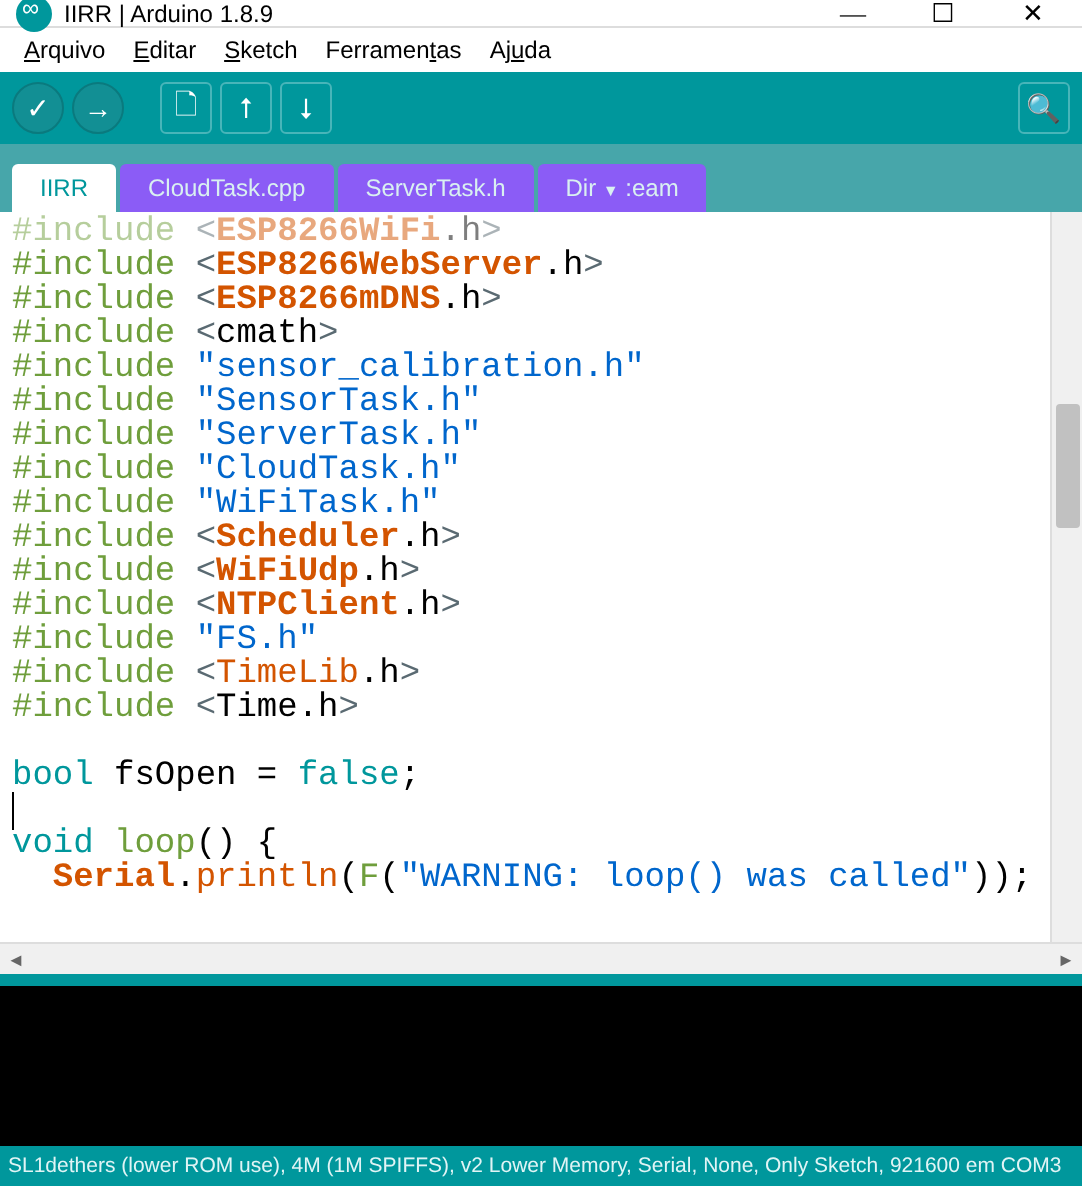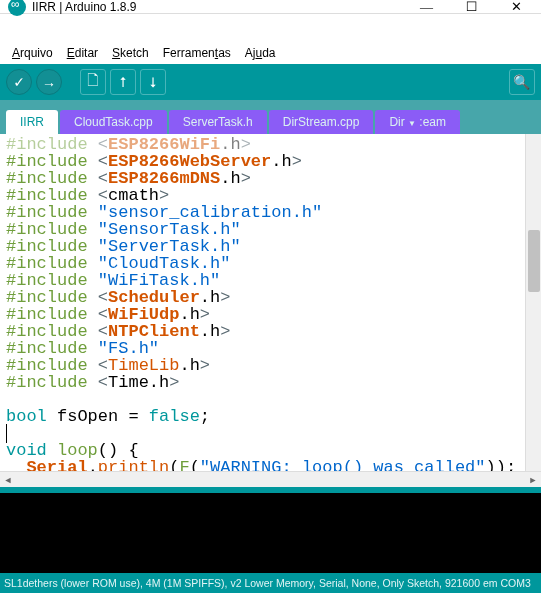--- a/index.html
+++ b/index.html
@@ -3,21 +3,21 @@
 <meta charset="utf-8">
 <style>
 * { margin: 0; padding: 0; box-sizing: border-box; }
 body { font-family: "Segoe UI", Tahoma, sans-serif; font-size: 12px; background: #fff; width: 541px; height: 593px; overflow: hidden; display: flex; flex-direction: column; }
 .titlebar { height: 14px; background: #fff; display: flex; align-items: center; padding: 0 2px; border-bottom: 1px solid #ddd; }
 .ard-logo { width: 18px; height: 18px; background: #00979C; border-radius: 50%; margin: 0 6px; position: relative; }
 .ard-logo::before { content: "∞"; color: #fff; font-size: 12px; position: absolute; left: 3px; top: -1px; }
 .title { flex: 1; font-size: 12px; color: #000; }
 .winbtns { display: flex; }
 .winbtn { width: 45px; height: 30px; display: flex; align-items: center; justify-content: center; font-size: 13px; font-family: "Segoe UI Symbol"; cursor: pointer; }
-.menubar { height: 22px; background: #fff; display: flex; align-items: center; padding: 0 6px; gap: 2px; margin-top: 28px; }
+.menubar { height: 22px; background: #fff; display: flex; align-items: center; padding: 0 6px; gap: 2px; }
 .menu { padding: 2px 6px; cursor: pointer; font-size: 12px; }
 .menu u { text-decoration: underline; }
 .toolbar { height: 36px; background: #00979C; display: flex; align-items: center; padding: 0 6px; gap: 4px; }
 .tbtn { width: 26px; height: 26px; border-radius: 13px; background: #128f94; border: 1px solid #0a7a7e; display: flex; align-items: center; justify-content: center; color: #fff; cursor: pointer; font-size: 14px; }
 .tbtn.sq { border-radius: 3px; background: transparent; border: 1px solid #48b5b9; }
 .tspacer { flex: 1; }
 .tabbar { height: 34px; background: #47a6aa; display: flex; align-items: flex-end; padding: 0 6px; gap: 2px; position: relative; }
 .tab { padding: 5px 14px; background: #8b5cf6; color: #d9f0f1; font-size: 12px; cursor: pointer; border-radius: 3px 3px 0 0; white-space: nowrap; }
 .tab.active { background: #fff; color: #00979C; }
 .editor-wrap { flex: 1; position: relative; background: #fff; overflow: hidden; display: flex; flex-direction: column; }
@@ -67,21 +67,20 @@
   <div class="tbtn sq">⭡</div>
   <div class="tbtn sq">⭣</div>
   <div class="tspacer"></div>
   <div class="tbtn sq">🔍</div>
 </div>
 
 <div class="tabbar">
   <div class="tab active">IIRR</div>
   <div class="tab">CloudTask.cpp</div>
   <div class="tab">ServerTask.h</div>
-  <div class="tab">DirStream.cpp</div>
   <div class="tab">Dir <span style="font-size:8px">▼</span> :eam</div>
 </div>
 
 <div class="editor-wrap">
   <div class="editor" id="editor"><span style="opacity:.5"><span class="kw">#include</span> <span class="sy">&lt;</span><span class="cl">ESP8266WiFi</span>.h<span class="sy">&gt;</span></span>
 <span class="kw">#include</span> <span class="sy">&lt;</span><span class="cl">ESP8266WebServer</span>.h<span class="sy">&gt;</span>
 <span class="kw">#include</span> <span class="sy">&lt;</span><span class="cl">ESP8266mDNS</span>.h<span class="sy">&gt;</span>
 <span class="kw">#include</span> <span class="sy">&lt;</span>cmath<span class="sy">&gt;</span>
 <span class="kw">#include</span> <span class="str">"sensor_calibration.h"</span>
 <span class="kw">#include</span> <span class="str">"SensorTask.h"</span>

